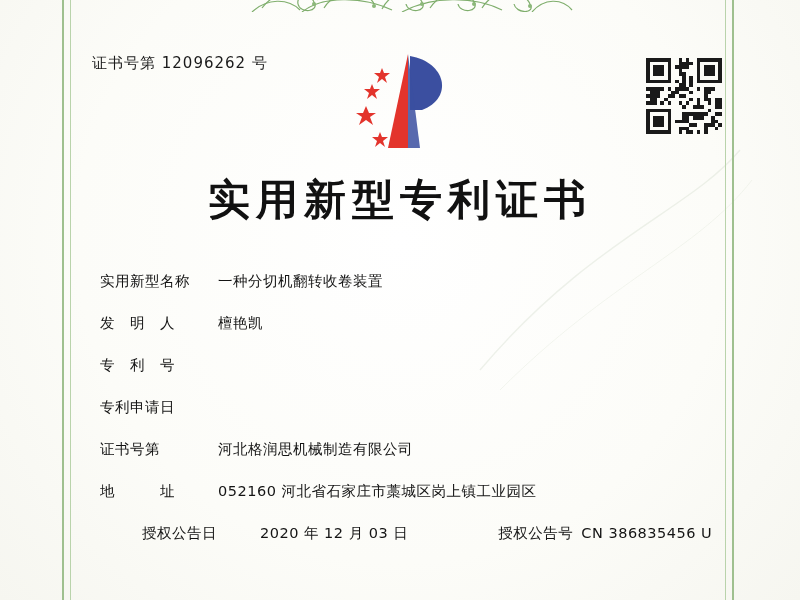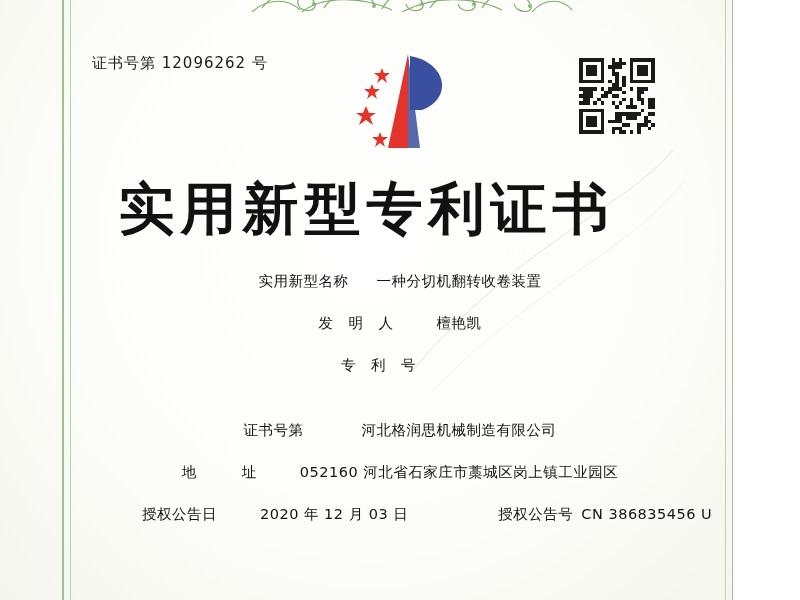--- a/index.html
+++ b/index.html
@@ -9,21 +9,21 @@
   }
   body {
     width: 800px;
     height: 600px;
     overflow: hidden;
     font-family: "DejaVu Sans", sans-serif;
   }
 
   #certificate {
     position: relative;
-    width: 733px;
+    width: 800px;
     height: 600px;
     background: #fdfdfb;
     overflow: hidden;
   }
 
   
   .paper-tint {
     position: absolute;
     inset: 0;
     background:
@@ -111,42 +111,41 @@
     white-space: nowrap;
   }
 
   
   .main-title {
     position: absolute;
     left: 0;
     right: 0;
     top: 172px;
     text-align: center;
-    font-size: 56px;
+    font-size: 42px;
     font-weight: bold;
     letter-spacing: 6px;
     color: #111111;
     font-family: "DejaVu Serif", serif;
   }
 
   
   .fields {
     position: absolute;
     left: 100px;
     top: 272px;
     width: 600px;
   }
   .field-row {
     display: flex;
     align-items: baseline;
     margin-bottom: 23px;
     font-size: 14.5px;
     color: #141414;
     white-space: nowrap;
-    justify-content: center;
   }
   .field-label {
     width: 118px;
     flex: 0 0 118px;
     letter-spacing: 0.5px;
   }
   .field-value {
     letter-spacing: 0.5px;
   }
   .field-row.split {
@@ -672,20 +671,21 @@
       <span class="field-value">一种分切机翻转收卷装置</span>
     </div>
     <div class="field-row">
       <span class="field-label">发　明　人</span>
       <span class="field-value">檀艳凯</span>
     </div>
     <div class="field-row">
       <span class="field-label">专　利　号</span>
     </div>
     <div class="field-row">
+      <span class="field-label">专利申请日</span>
     </div>
     <div class="field-row">
       <span class="field-label">证书号第</span>
       <span class="field-value">河北格润思机械制造有限公司</span>
     </div>
     <div class="field-row">
       <span class="field-label">地　　　址</span>
       <span class="field-value">052160 河北省石家庄市藁城区岗上镇工业园区</span>
     </div>
     <div class="field-row split">

